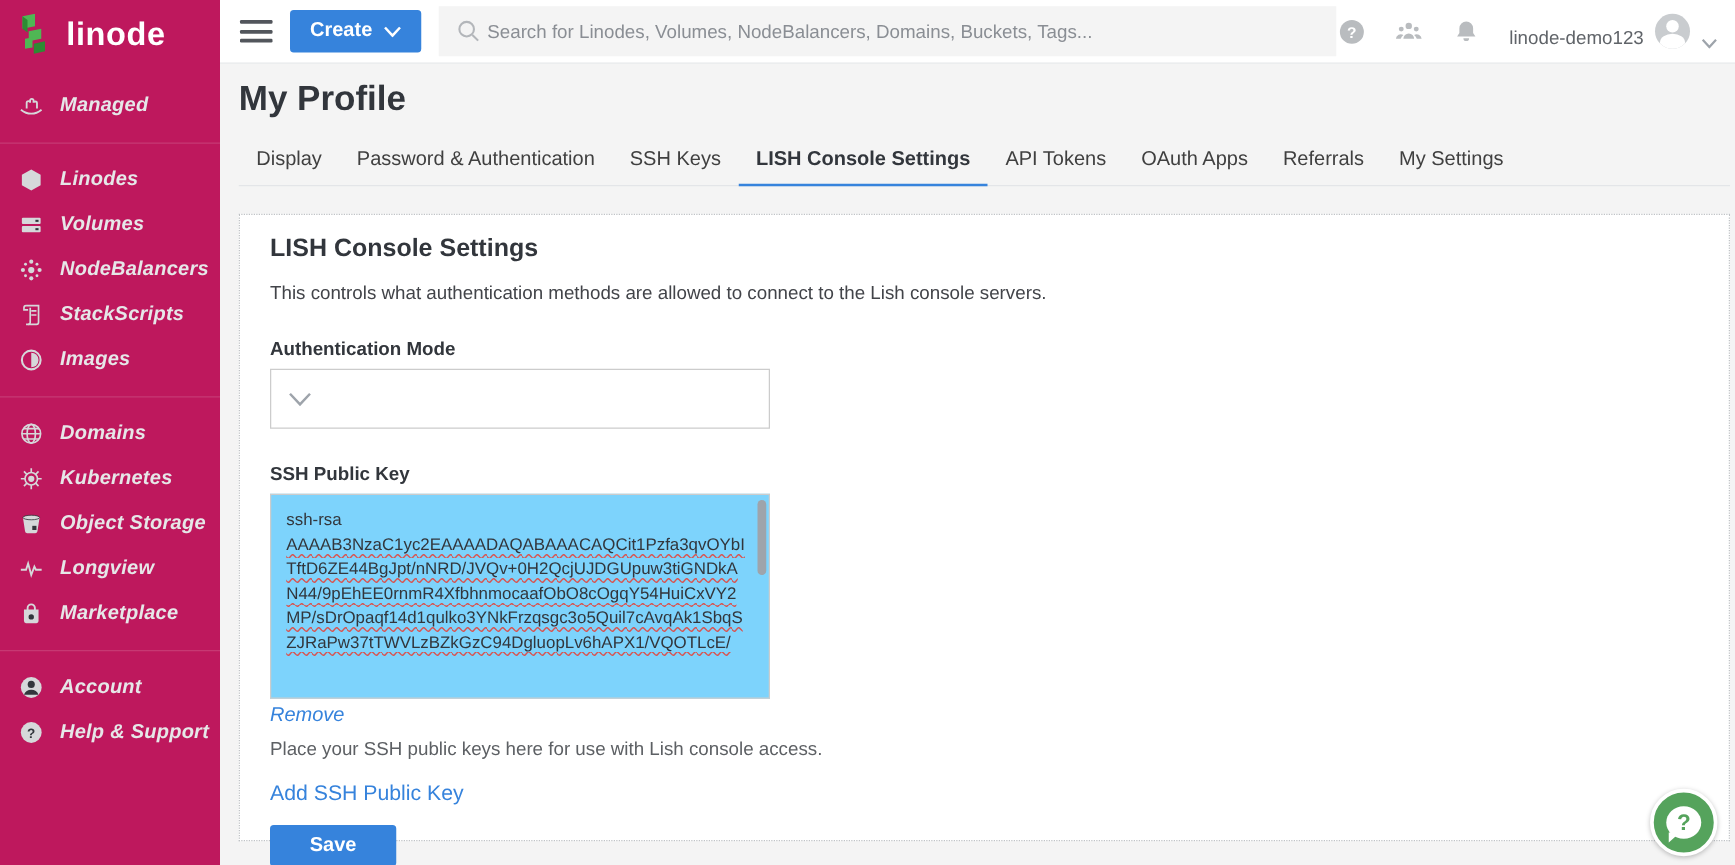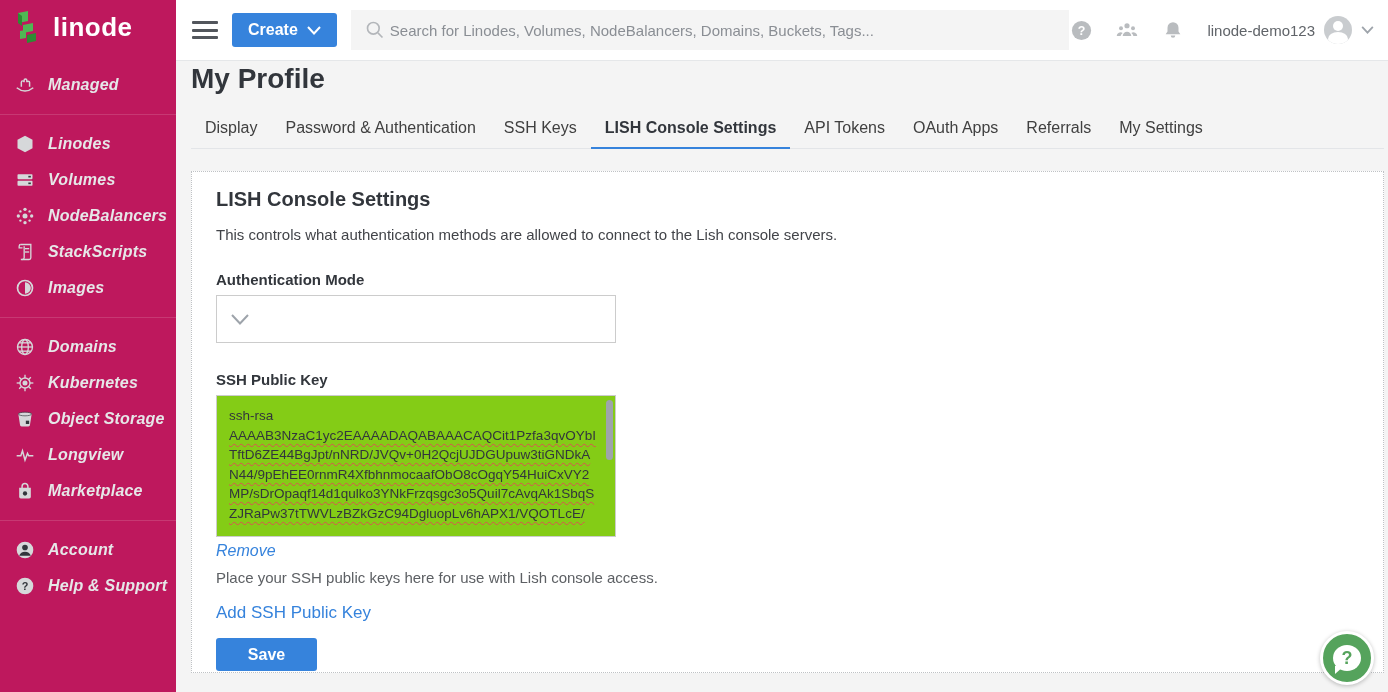--- a/index.html
+++ b/index.html
@@ -7,21 +7,21 @@
   body {
     font-family:"Liberation Sans","DejaVu Sans",sans-serif;
     background:#f4f4f4; color:#32363c; position:relative;
   }
   
   .sidebar {
     position:absolute; left:0; top:0; width:176px; height:692px;
     background:#be185d; z-index:5;
   }
   .topbar {
-    position:absolute; left:176px; top:0; right:0; height:61px;
+    position:absolute; left:176px; top:0; right:0; height:51px;
     background:#fff; border-bottom:1px solid #e5e7e9;
     display:flex; align-items:center; padding:0 14px;
   }
   .main {
     position:absolute; left:176px; top:47px; right:0; bottom:0;
     padding:16px 4px 0 15px;
   }
   
   .logo-area { height:55px; display:flex; align-items:center; padding-left:14px; }
   .logo-mark { width:30px; height:34px; margin-right:9px; }
@@ -47,21 +47,21 @@
     flex:1; max-width:746px; height:40px; background:#f4f4f4;
     display:flex; align-items:center; padding:0 14px; gap:5px;
   }
   .searchbar input {
     border:none; background:transparent; outline:none; flex:1;
     font-size:15px; color:#32363c; font-family:inherit;
   }
   .searchbar input::placeholder { color:#8a8e94; }
   .topbar-right { display:flex; align-items:center; margin-left:auto; gap:22px; }
   .top-icon { width:24px; height:24px; display:flex; align-items:center; justify-content:center; cursor:pointer; }
-  .user-menu { display:flex; align-items:center; gap:9px; cursor:pointer; }
+  .user-menu { display:flex; align-items:flex-end; gap:9px; cursor:pointer; }
   .username { font-size:15px; color:#606469; }
   .avatar { width:28px; height:28px; border-radius:50%; background:#c9cccf; overflow:hidden; position:relative; }
   .avatar::before { content:""; position:absolute; left:9px; top:5px; width:10px; height:10px; border-radius:50%; background:#fff; }
   .avatar::after { content:""; position:absolute; left:4px; top:16px; width:20px; height:14px; border-radius:50%; background:#fff; }
   
   .page-title { font-size:28px; font-weight:bold; color:#32363c; }
   .tabs {
     display:flex; margin-top:24px; border-bottom:1px solid #e3e5e8;
   }
   .tab {
@@ -79,21 +79,21 @@
   .card-title { font-size:20px; font-weight:bold; color:#32363c; }
   .card-desc { margin-top:15px; font-size:15px; color:#424449; }
   .field-label { margin-top:28px; font-size:15px; font-weight:bold; color:#32363c; }
   .select {
     margin-top:7px; width:400px; height:48px; border:1px solid #ccc; background:#fff;
     display:flex; align-items:center; justify-content:space-between;
     padding:0 14px; cursor:pointer;
   }
   .select-value { font-size:15px; color:#32363c; }
   .keybox {
-    margin-top:7px; width:400px; height:142px; border:1px solid #ccc; background:#84cc16;
+    margin-top:7px; width:400px; height:164px; border:1px solid #ccc; background:#7dd3fc;
     padding:10px 16px 10px 12px; position:relative; overflow:hidden; cursor:text;
   }
   .keytext { font-size:13.5px; line-height:19.5px; color:#32363c; }
   .keytext .key-prefix { display:block; }
   .keytext .key-body {
     display:block; word-break:break-all;
     text-decoration:underline; text-decoration-style:wavy;
     text-decoration-color:#d9534f; text-decoration-thickness:1px;
     text-underline-offset:3px;
   }

